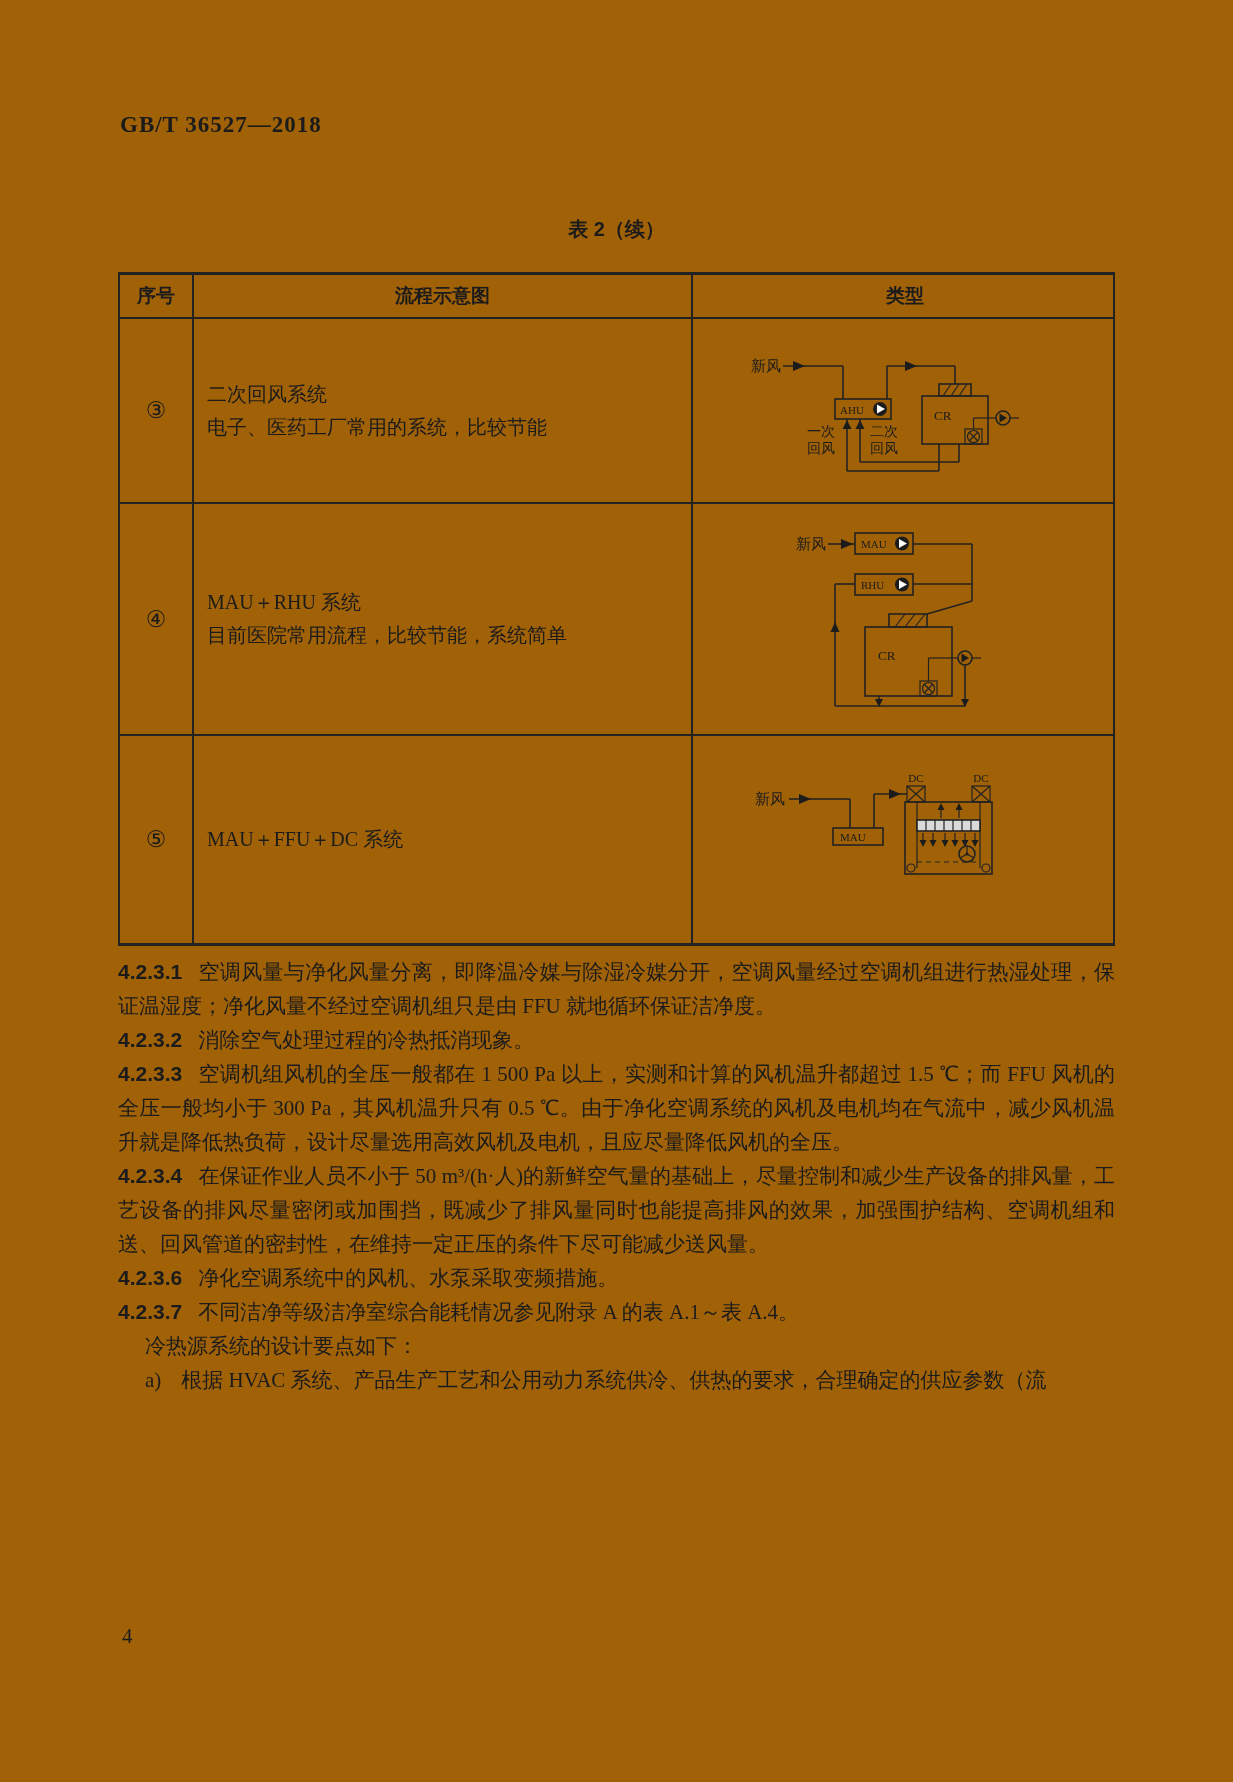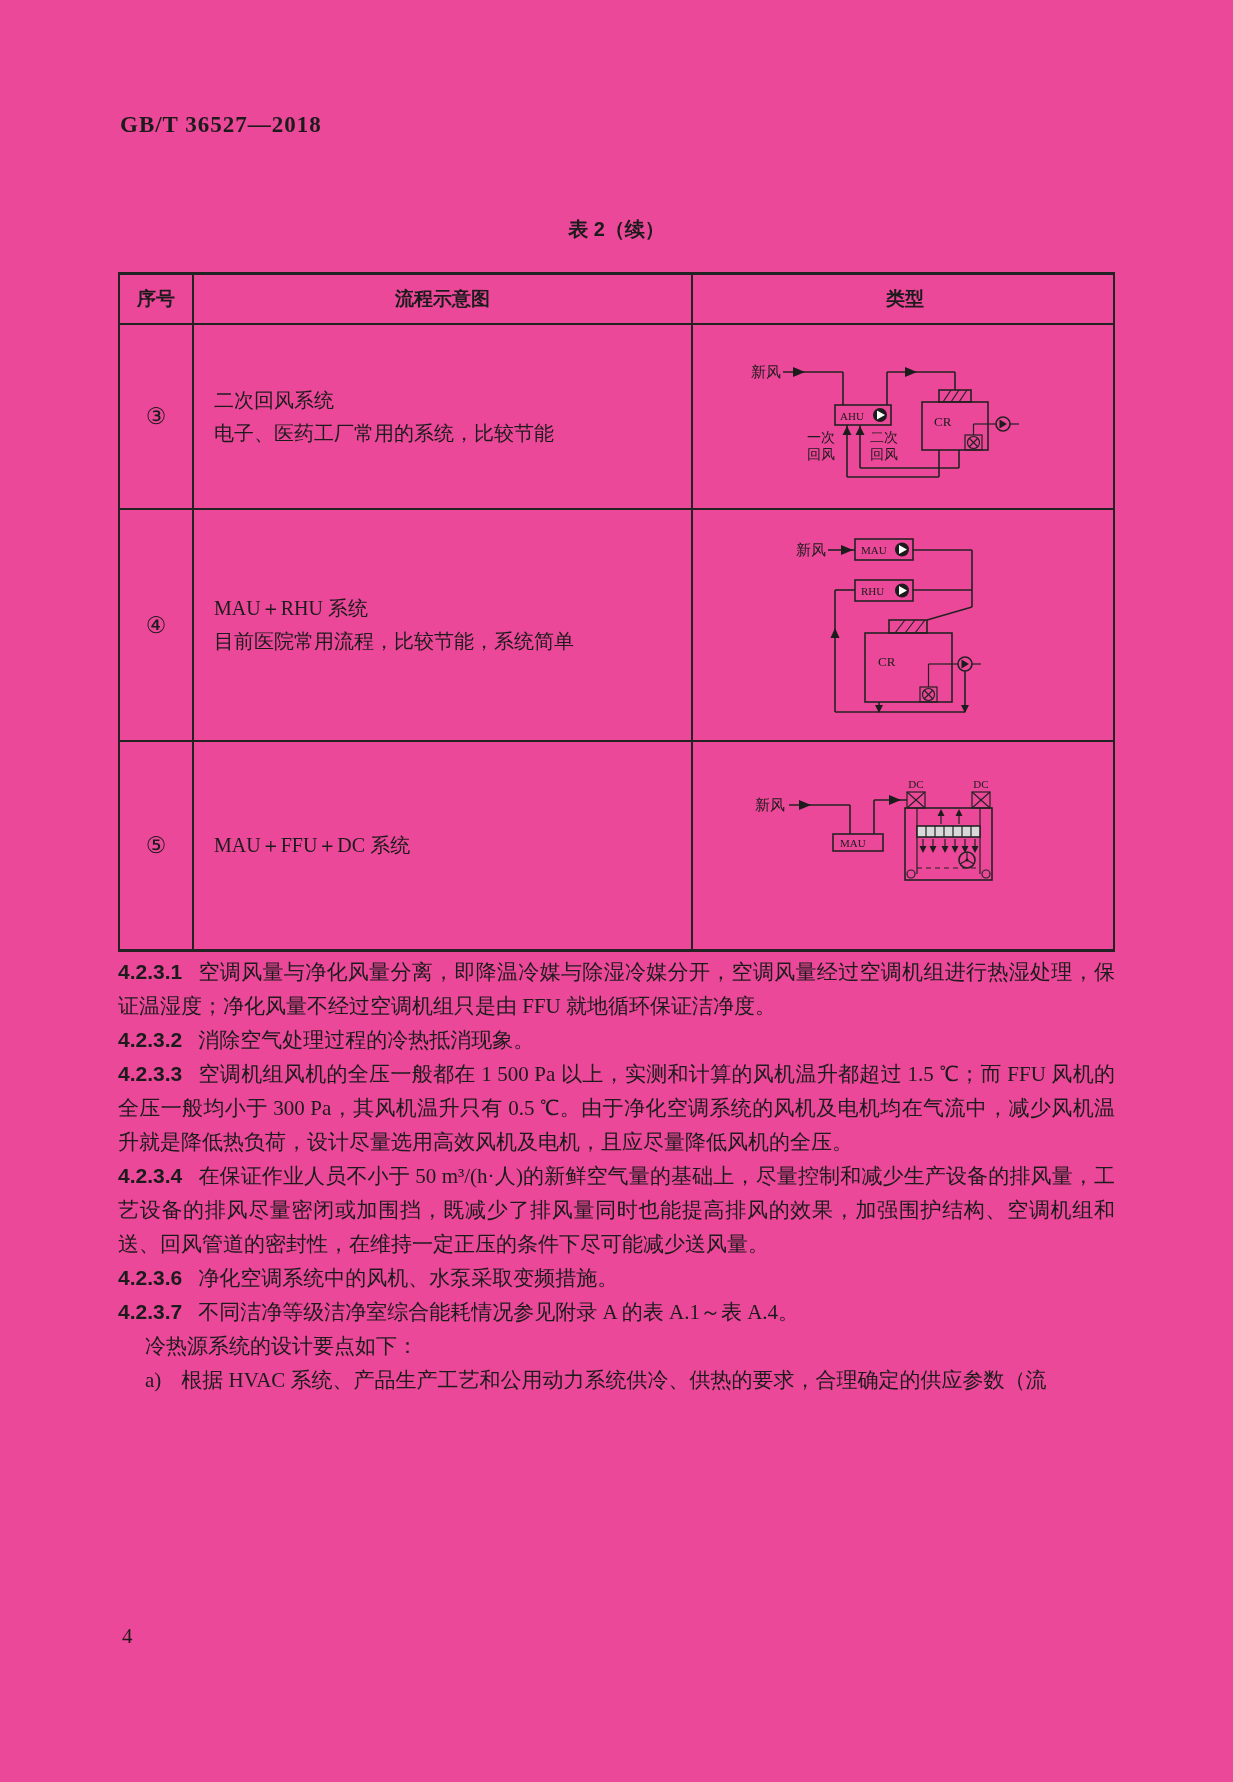--- a/index.html
+++ b/index.html
@@ -1,46 +1,46 @@
 <!DOCTYPE html>
 <html><head>
 <meta charset="utf-8">
 <style>
   * { margin:0; padding:0; box-sizing:border-box; }
   html,body { background:#ffffff; }
   .page {
-    position:relative; width:1233px; height:1782px; background:#ec4899;
+    position:relative; width:1233px; height:1782px; background:#a16207;
     color:#1b1b1b; font-family:"Liberation Serif", serif; overflow:hidden;
   }
   .doc-number {
     position:absolute; left:120px; top:112px;
     font-family:"Liberation Serif", serif; font-weight:700; font-size:23px; letter-spacing:1px;
   }
   .table-title {
     position:absolute; left:118px; top:216px; width:997px; text-align:center;
     font-family:"Liberation Sans", sans-serif; font-weight:700; font-size:20px;
   }
   .tbl {
     position:absolute; left:118px; top:272px; width:997px;
     border:2px solid #222; border-top-width:3px; border-bottom-width:3px;
   }
   .trow { display:grid; grid-template-columns:74px 499px 424px; border-bottom:2px solid #222; }
   .trow:last-child { border-bottom:none; }
   .trow > div { border-right:2px solid #222; position:relative; }
   .trow > div:last-child { border-right:none; }
-  .thead-row { height:50px; }
+  .thead-row { height:44px; }
   .th {
     display:flex; align-items:center; justify-content:center;
     font-family:"Liberation Sans", sans-serif; font-weight:700; font-size:19px;
   }
   .row3 { height:185px; }
   .row4 { height:232px; }
   .row5 { height:207px; }
   .no-cell { display:flex; align-items:center; justify-content:center; font-size:23px; }
-  .type-cell { display:flex; flex-direction:column; justify-content:center; padding:0 6px 0 20px; }
+  .type-cell { display:flex; flex-direction:column; justify-content:center; padding:0 6px 0 13px; }
   .type-title { font-size:20px; line-height:33px; }
   .type-desc { font-size:20px; line-height:33px; text-align:justify; }
   .diag-cell svg { position:absolute; left:0; top:0; }
   .dg { stroke:#222; stroke-width:1.6; fill:none; }
   .dg-thin { stroke:#222; stroke-width:1.2; fill:none; }
   .dg-fill { fill:#1c1c1c; stroke:none; }
   .dg-text { fill:#1b1b1b; stroke:none; font-family:"Liberation Serif", serif; }
   .ffu-bank { fill:#d9d9d9; stroke:#222; stroke-width:1.6; }
   .body-text {
     position:absolute; left:118px; top:955px; width:997px;

